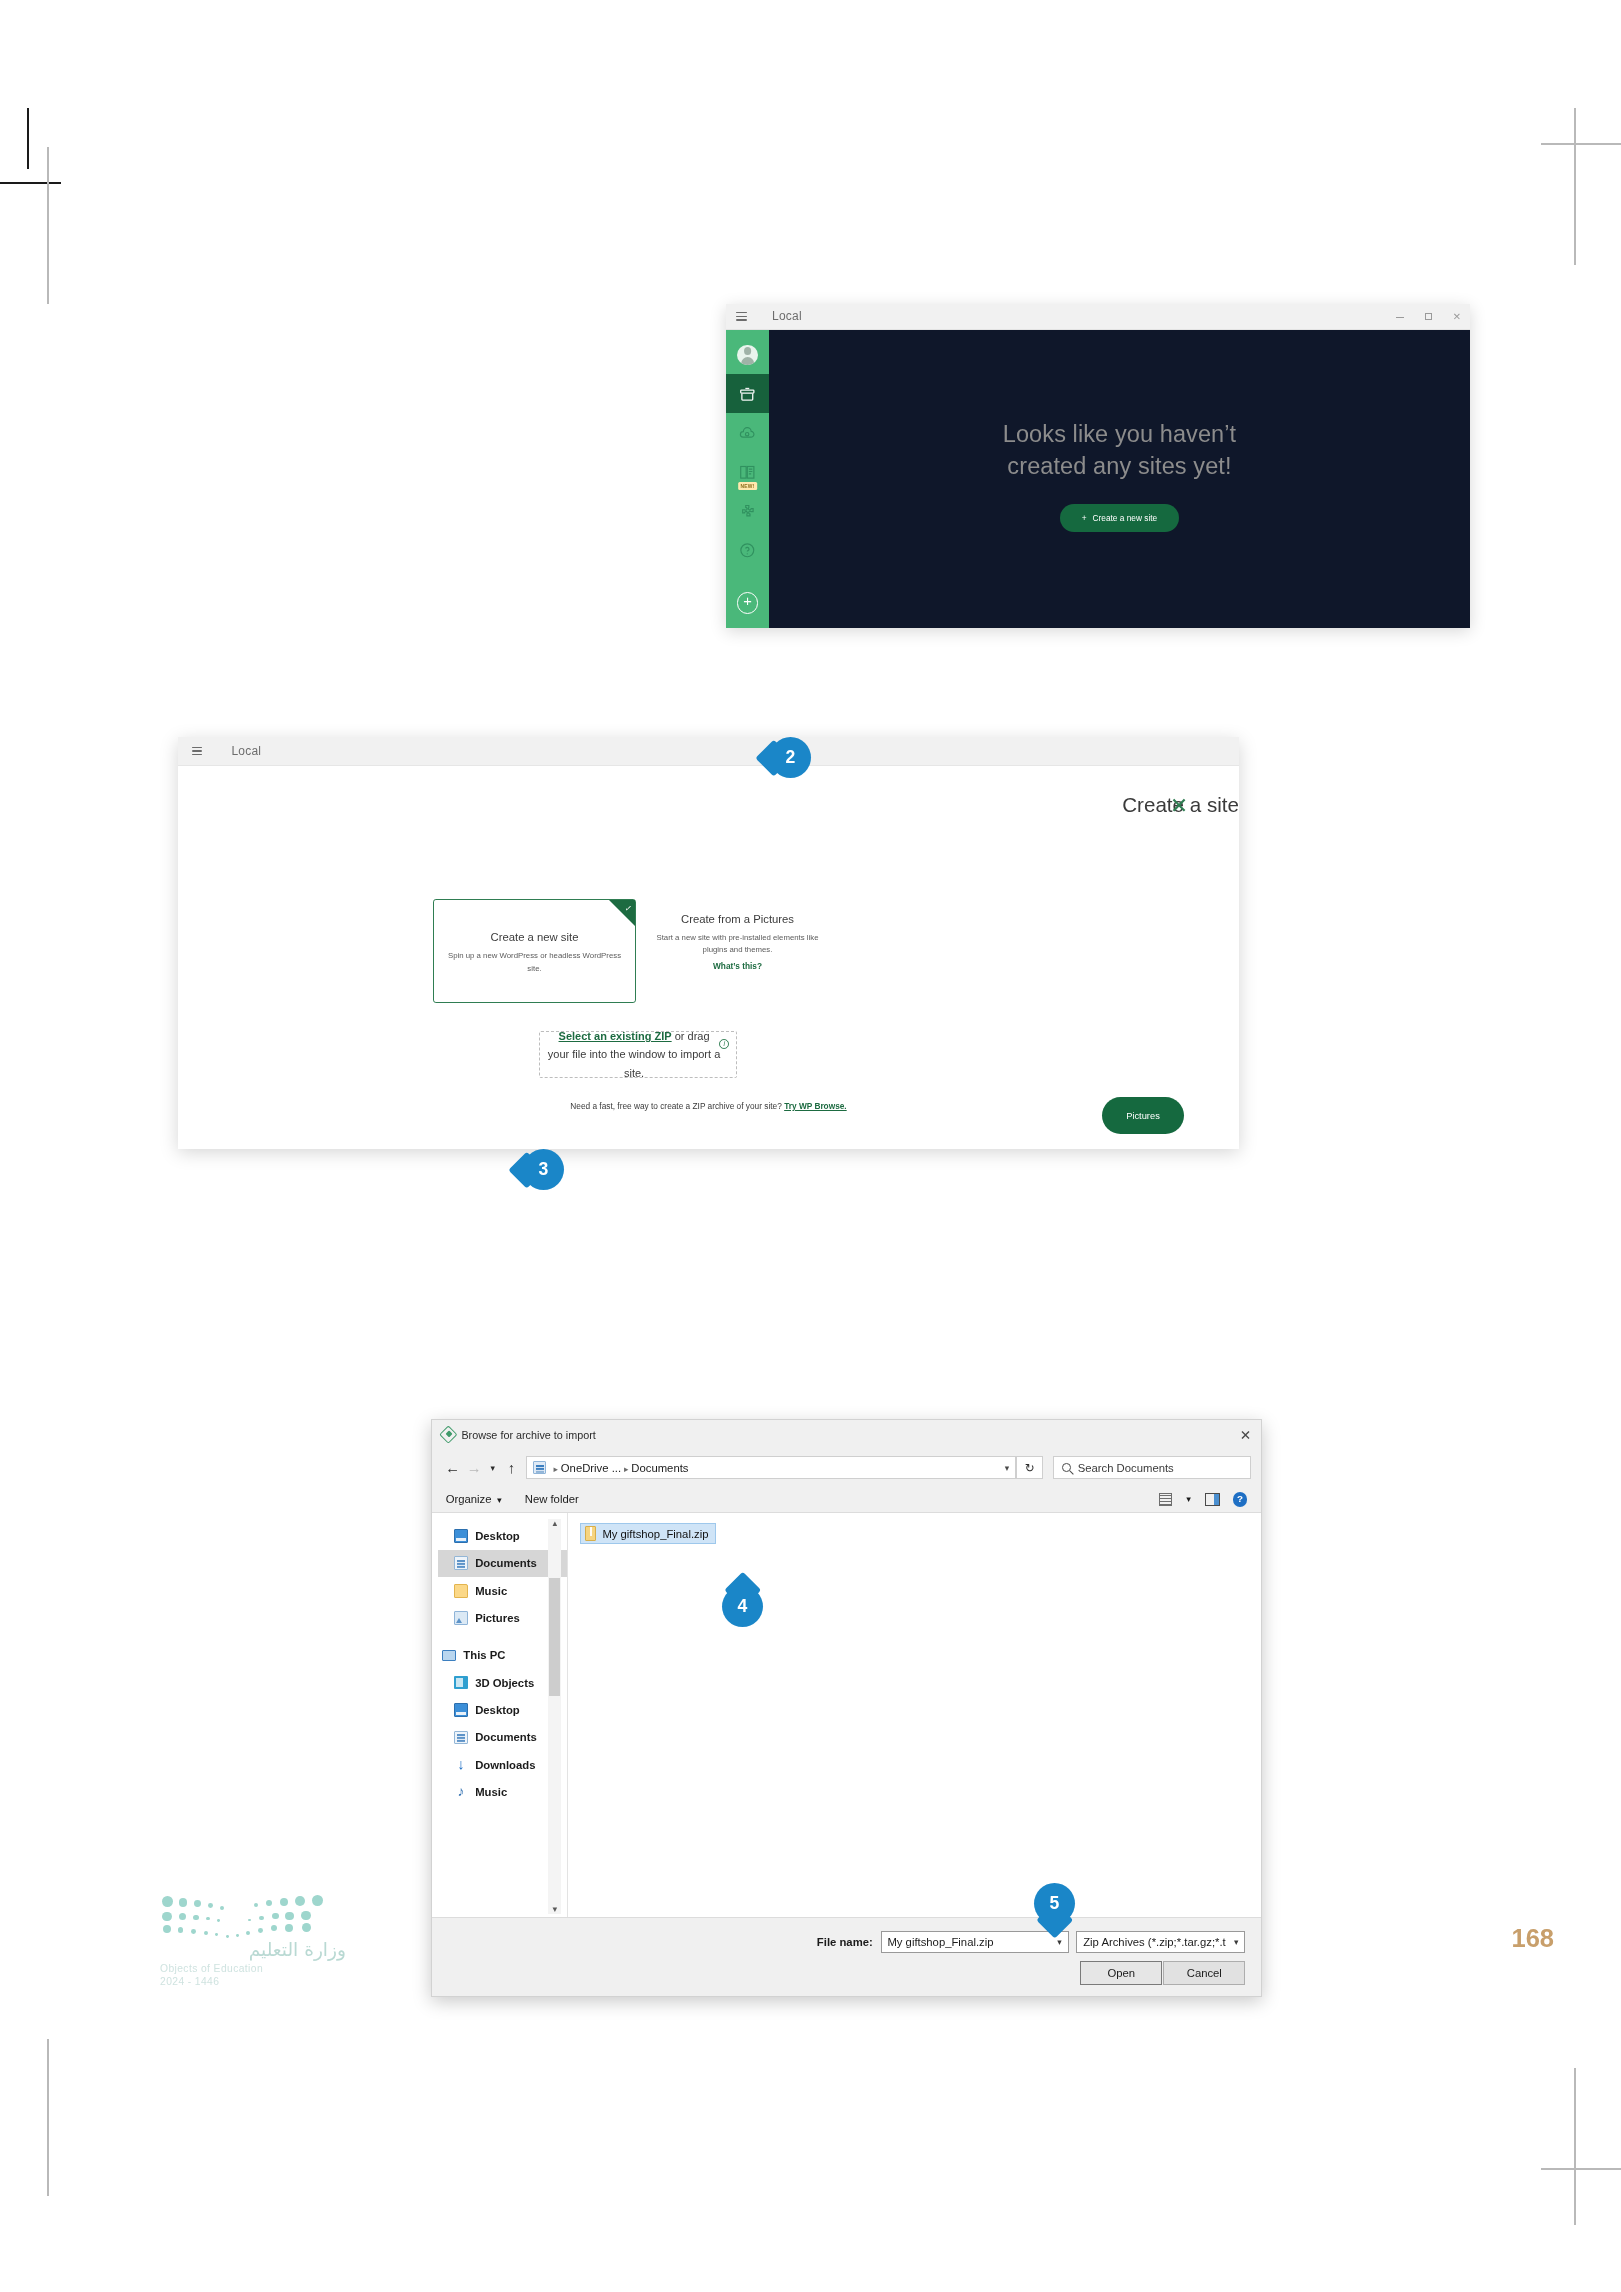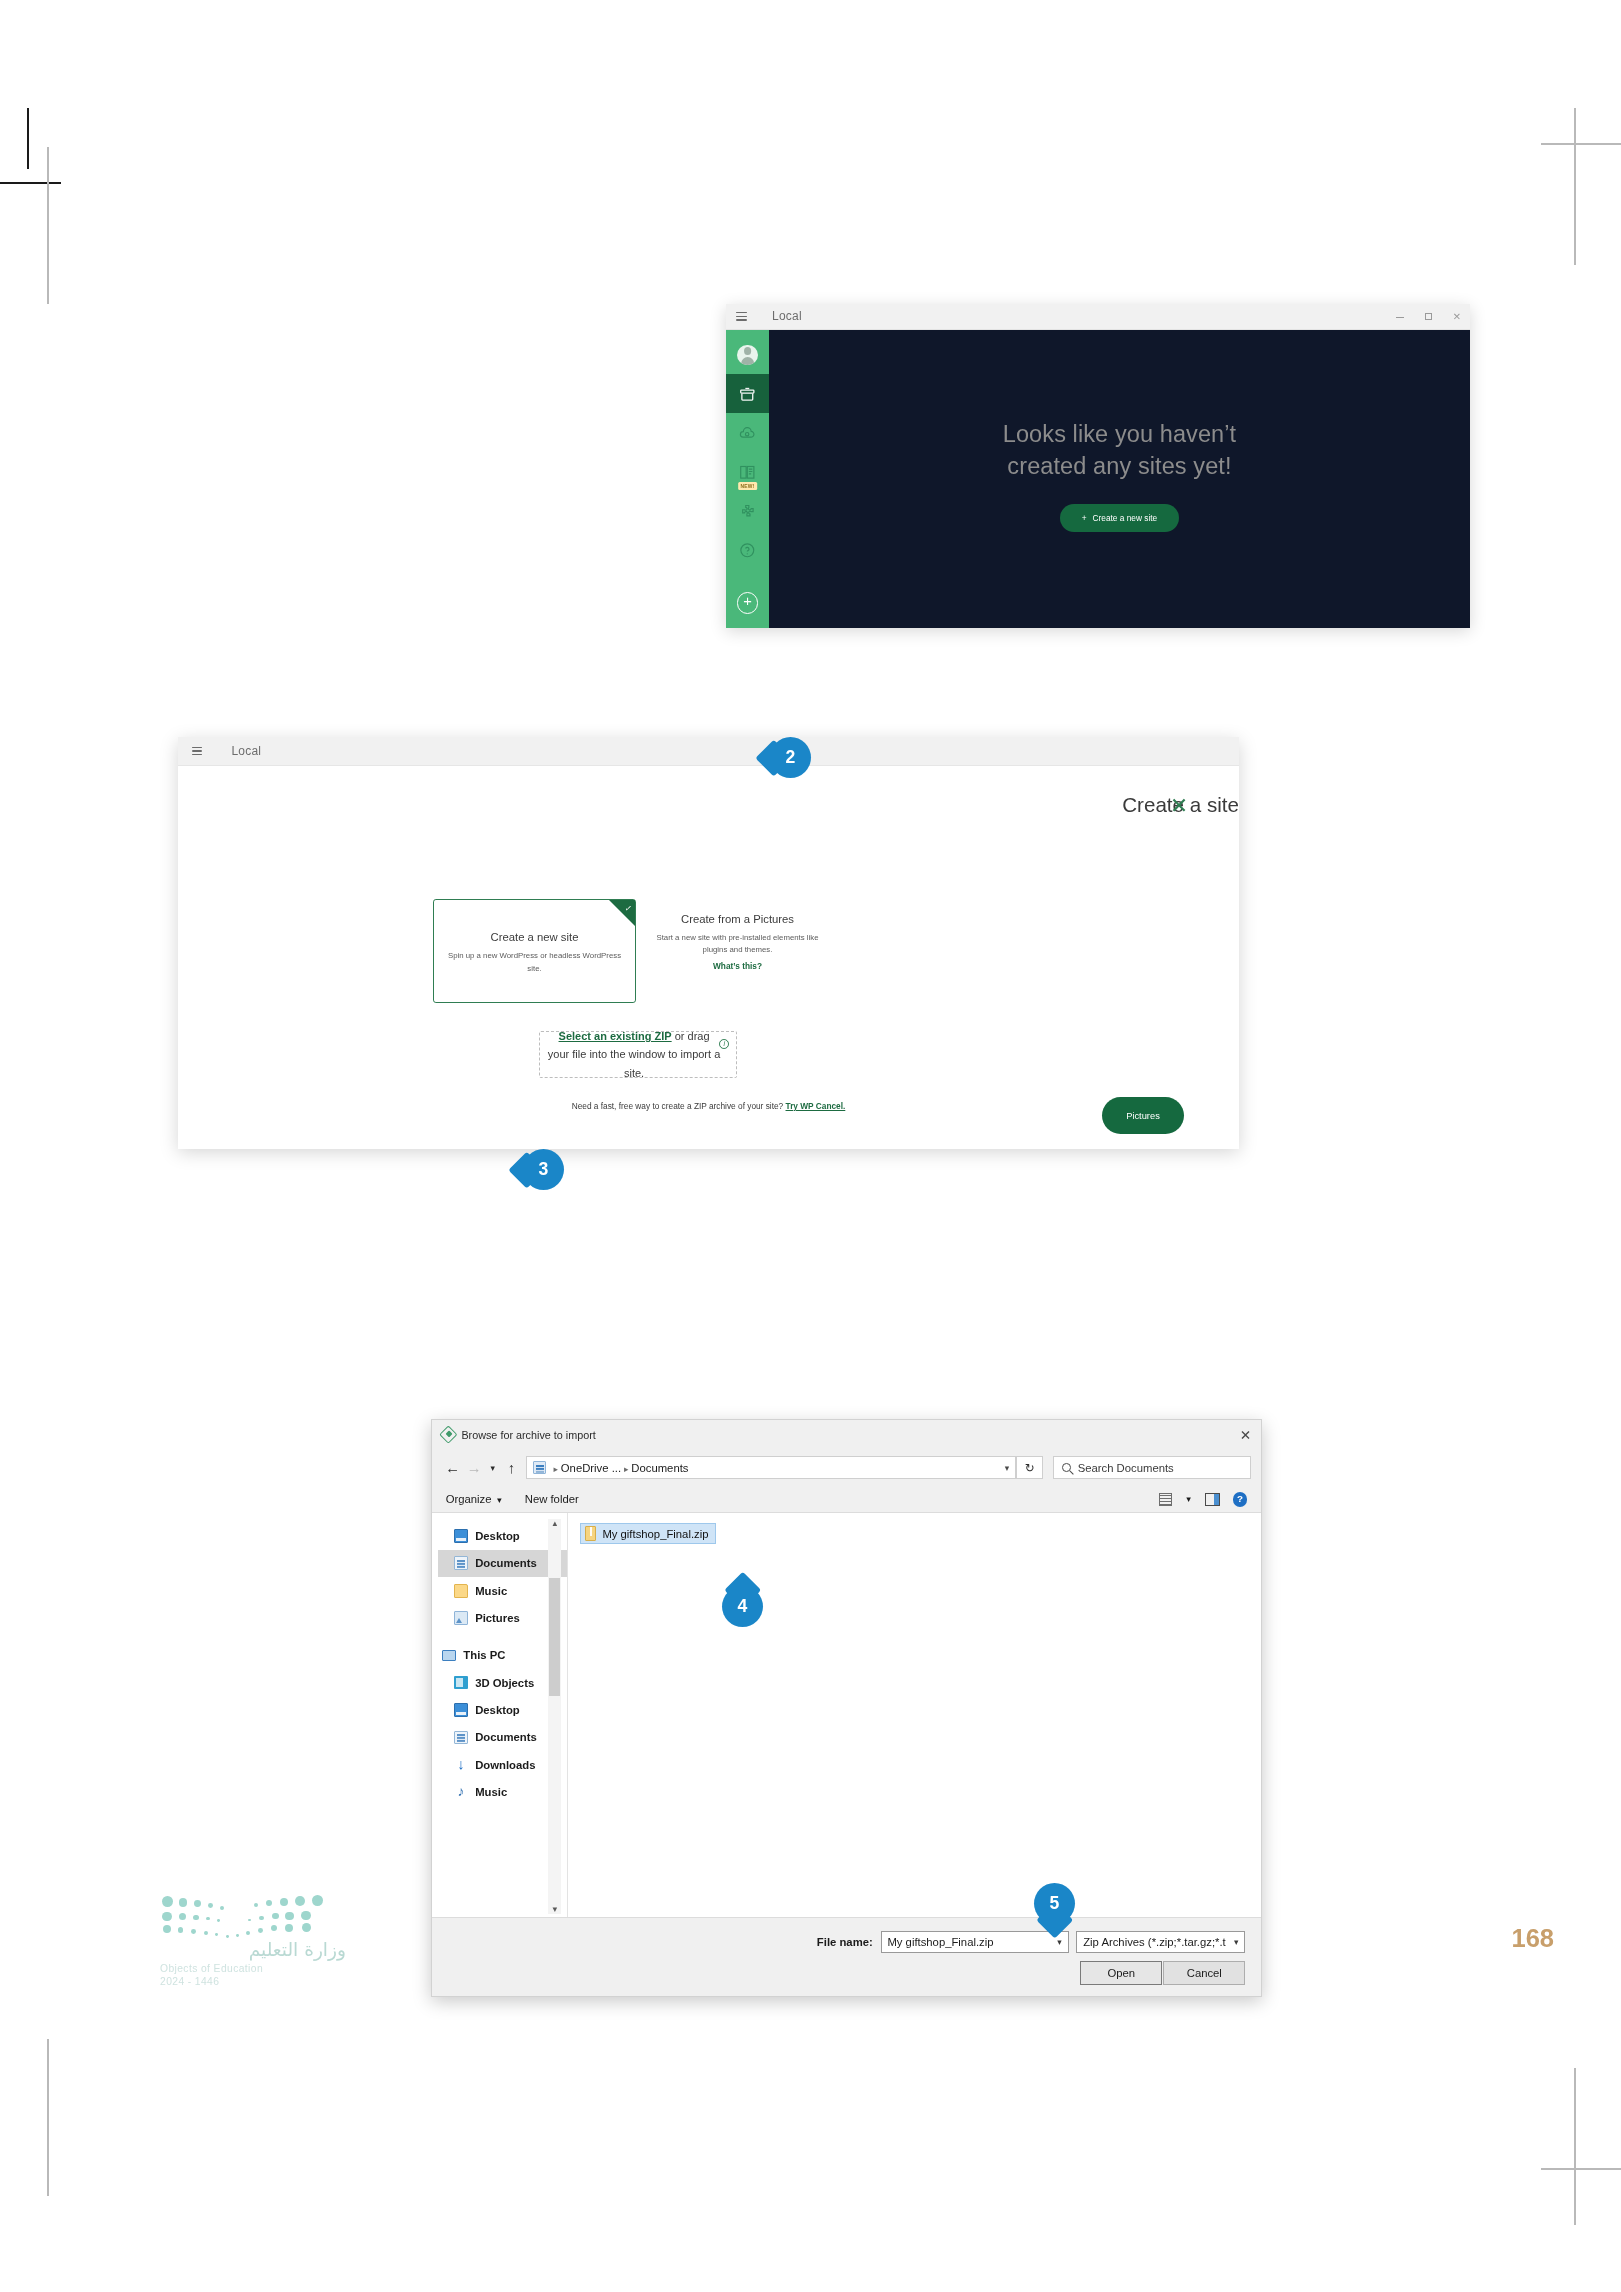--- a/index.html
+++ b/index.html
@@ -354,21 +354,21 @@
     </div>
 
     <div class="dropzone">
       <div class="dz-info">i</div>
       <p>
         <a>Select an existing ZIP</a><span> or drag your file into the window to import a site.</span>
       </p>
     </div>
 
     <div class="need-line">
-      <span>Need a fast, free way to create a ZIP archive of your site? </span><a>Try WP Cancel.</a>
+      <span>Need a fast, free way to create a ZIP archive of your site? </span><a>Try WP Browse.</a>
     </div>
 
     <div class="btn-continue">Pictures</div>
   </div>
 </div>
 
 <div class="marker left" style="left:523px;top:1149px;">3</div>
 
 <div id="win-file">
 

